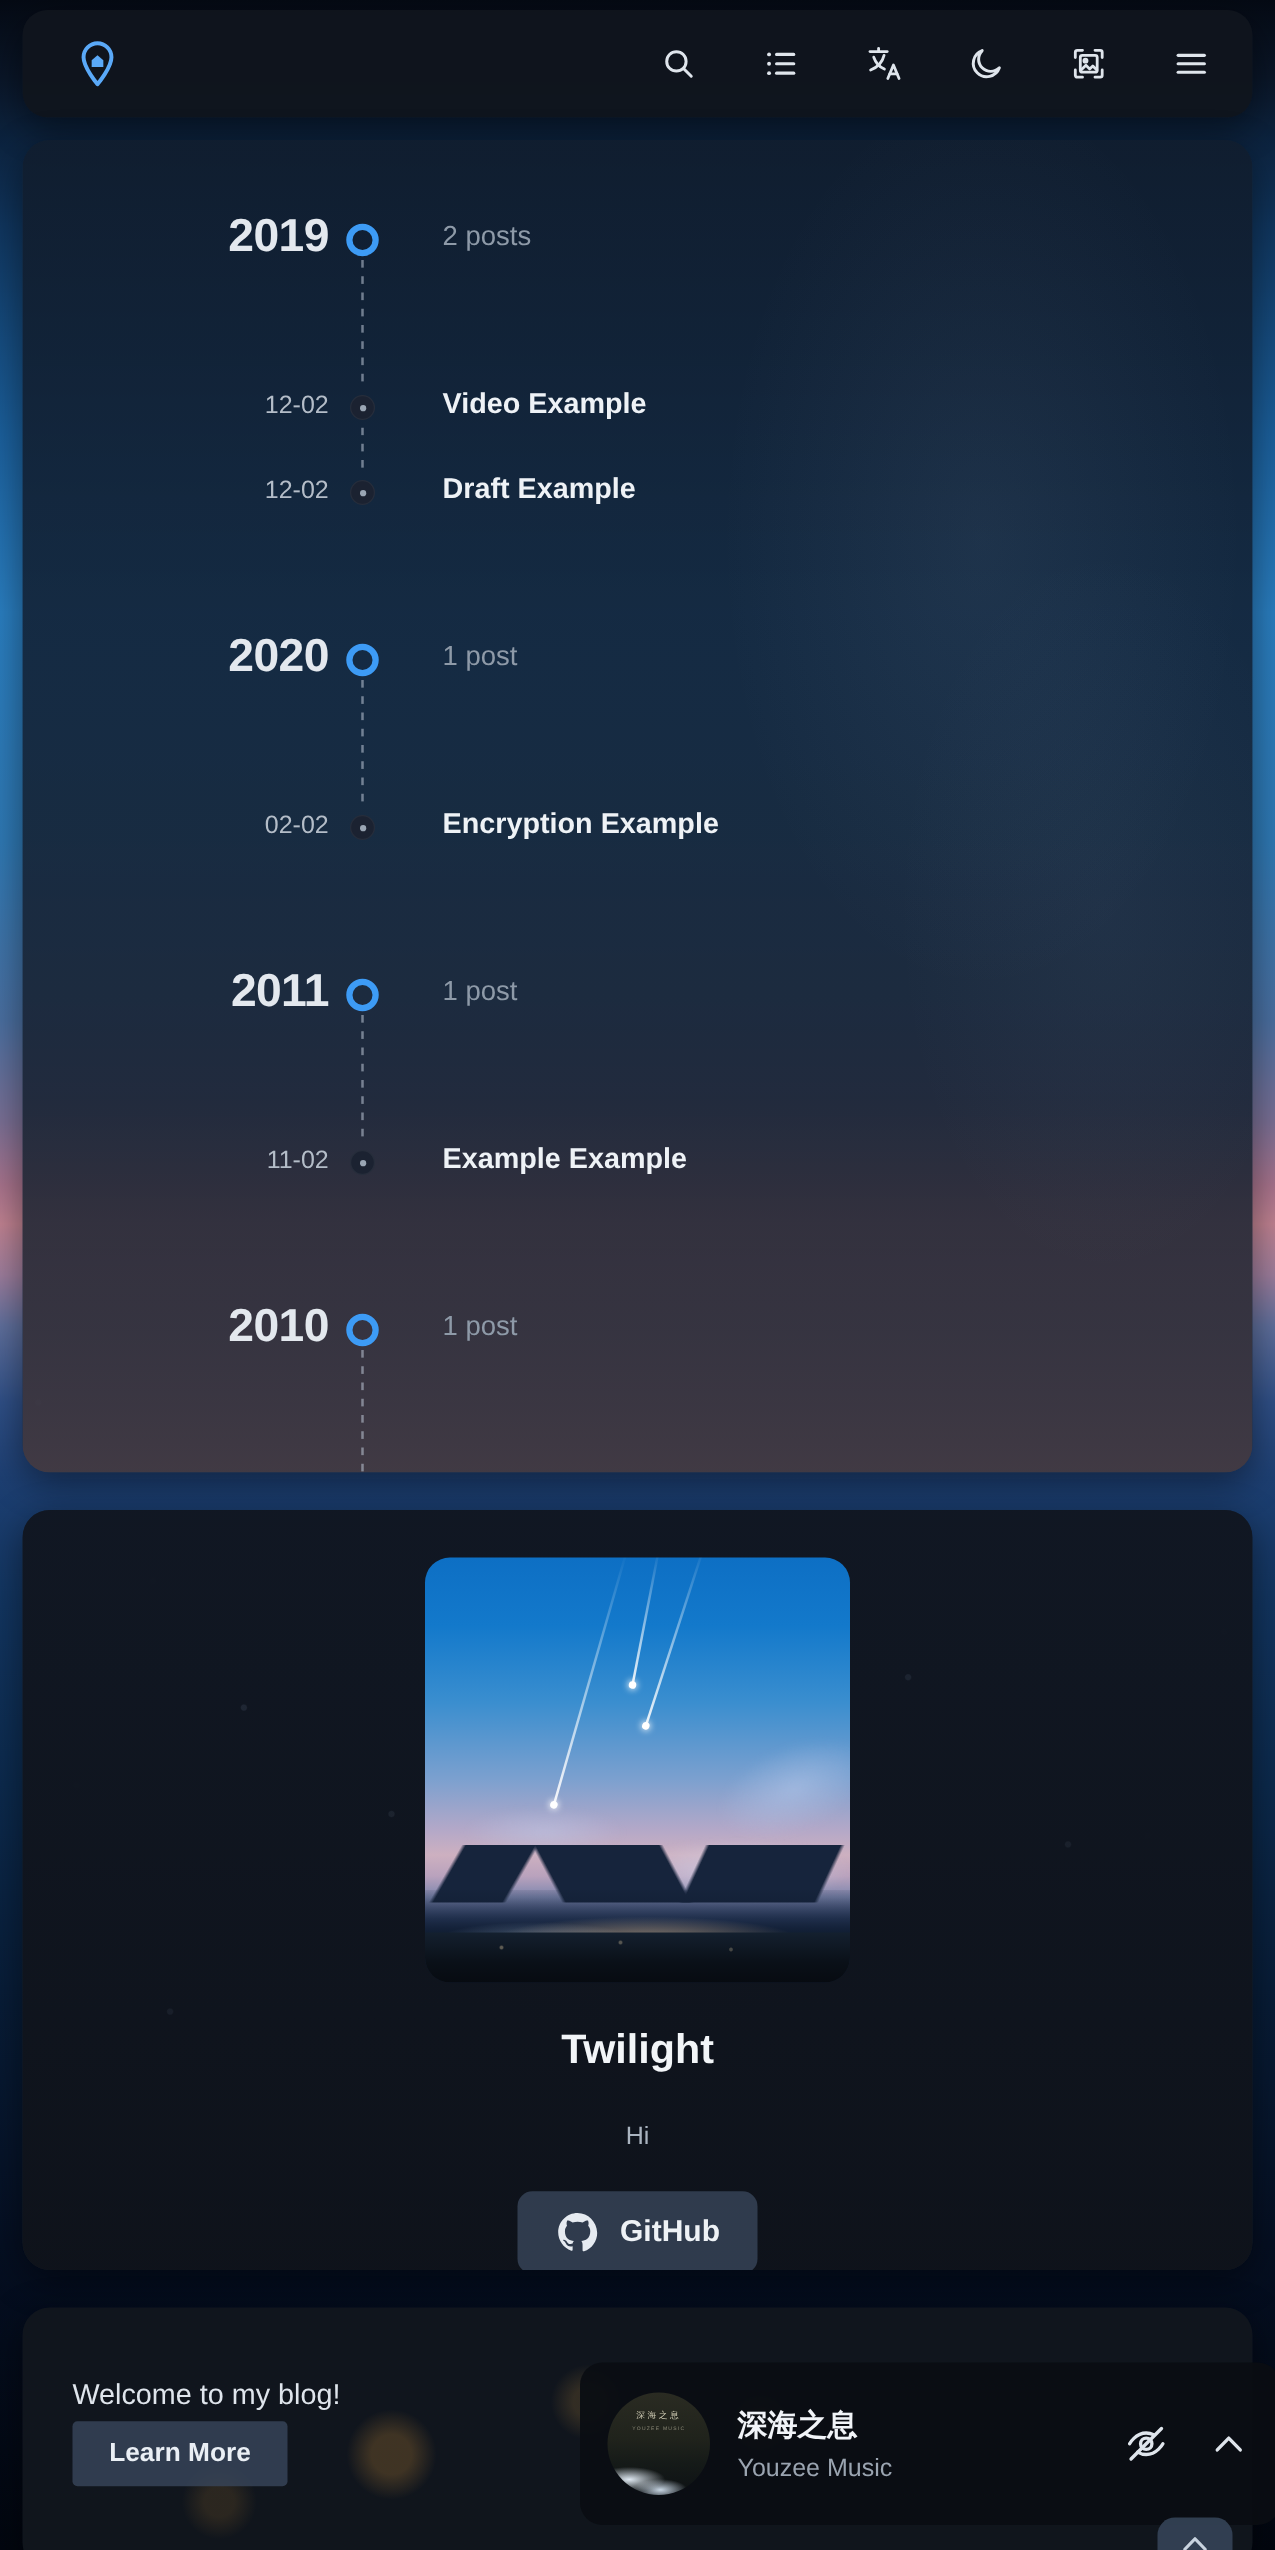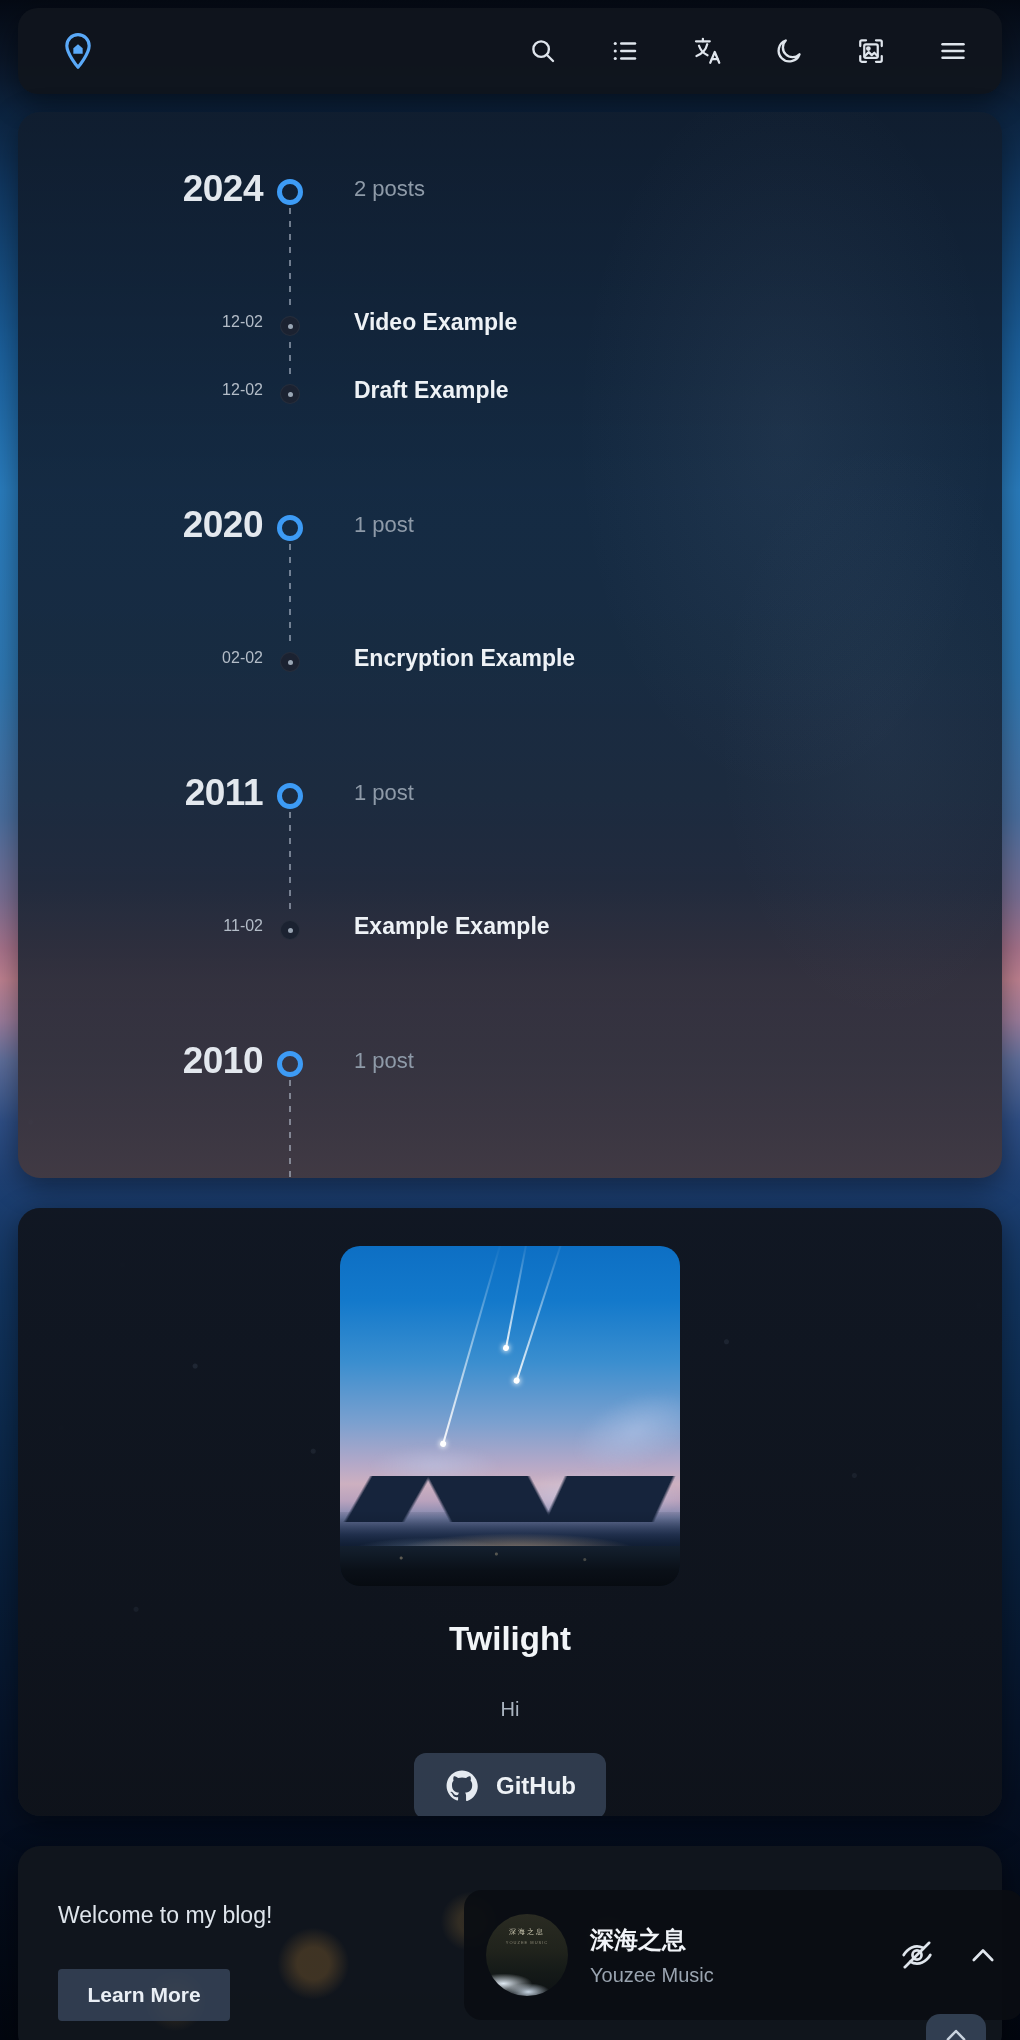--- a/index.html
+++ b/index.html
@@ -106,21 +106,21 @@
 
   .tl-left {
     position:absolute; right:calc(100% - 245px); text-align:right;
     white-space:nowrap;
   }
   .tl-year .tl-left {
     font-size:37px; font-weight:700; color:#e3e8ee; letter-spacing:-.5px;
     top:-24px;
   }
   .tl-post .tl-left {
-    font-size:16px; font-weight:400; color:#b4bdc8; top:-13px;
+    font-size:20px; font-weight:400; color:#b4bdc8; top:-13px;
   }
 
   .tl-dot { position:absolute; border-radius:50%; }
   .tl-year .tl-dot {
     left:259px; top:-13px; width:26px; height:26px;
     border:5px solid #3d9bf5; background:transparent;
   }
   .tl-post .tl-dot {
     left:262px; top:-10px; width:20px; height:20px;
     background:#1b2231;
@@ -276,21 +276,21 @@
       radial-gradient(circle at 60% 44%, rgba(235,175,80,.14) 0 10px, transparent 26px),
       radial-gradient(circle at 16% 74%, rgba(225,155,55,.13) 0 12px, transparent 30px);
     pointer-events:none;
   }
   #ann-inner { position:relative; z-index:2; padding:26px 0 0 30px; }
   #ann-title-row { display:flex; align-items:center; gap:16px; }
   #ann-bar { width:7px; height:27px; border-radius:4px; background:#4a9bf0; }
   #ann-title { font-size:25px; font-weight:700; color:#f2f5f8; }
   #ann-text { margin-top:30px; font-size:23px; color:#dfe5ec; padding-left:10px;}
   #ann-btn {
-    margin-top:40px; margin-left:10px;
+    margin-top:8px; margin-left:10px;
     width:172px; height:52px; border-radius:4px;
     background:rgba(56,70,90,.82);
     display:flex; align-items:center; justify-content:center;
     cursor:pointer;
   }
   #ann-btn-label { font-size:21px; color:#eaeff5; font-weight:600; }
 
   
   #music-player {
     position:absolute; left:464px; top:1890px; width:560px; height:130px;
@@ -404,21 +404,21 @@
         <line x1="3.6" y1="17.4" x2="20.4" y2="17.4"></line>
       </svg>
     </div>
 
   </div>
 </div>
 
 <div class="card" id="timeline-card">
   <div id="timeline-list">
       <div class="tl-row tl-year" style="top: 80px;">
-        <div class="tl-left">2024</div>
+        <div class="tl-left">2019</div>
         <div class="tl-dot"></div>
         <div class="tl-right">2 posts</div>
       </div>
       <div class="tl-dash" style="top: 96px; height: 104px;"></div>
       <div class="tl-row tl-post" style="top: 214px;">
         <div class="tl-left">12-02</div>
         <div class="tl-dot"></div>
         <div class="tl-right">Video Example</div>
       </div>
       <div class="tl-dash" style="top: 230px; height: 38px;"></div>

